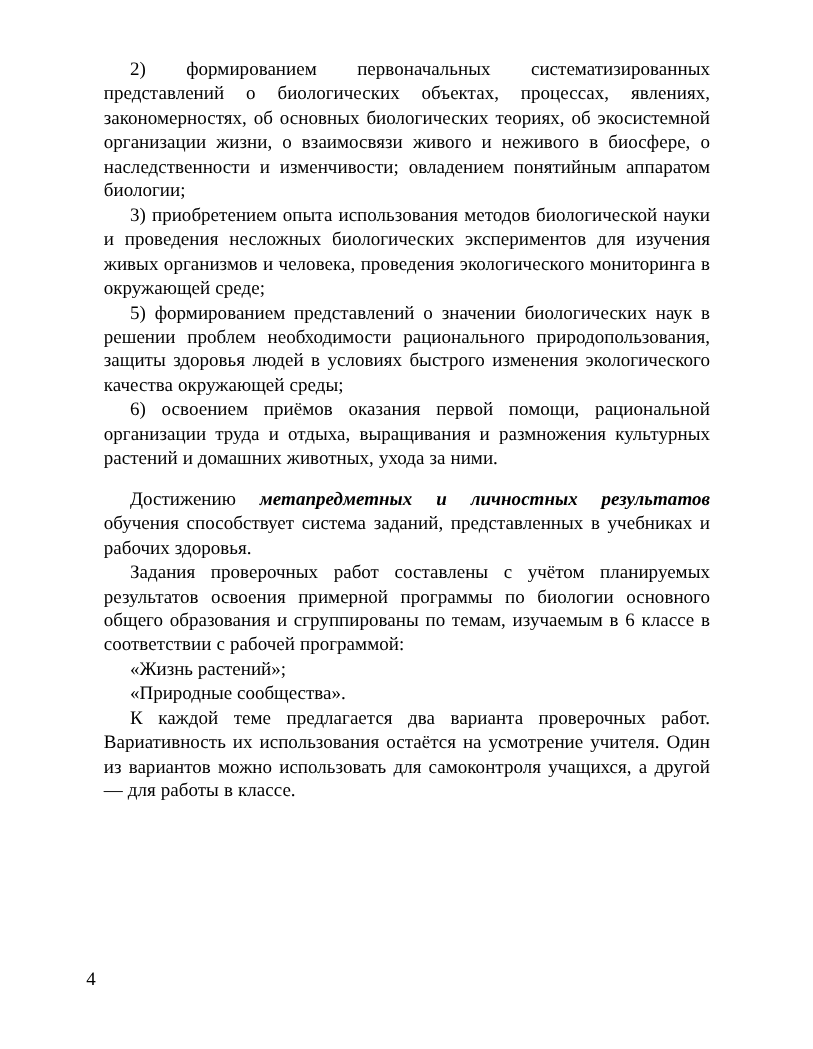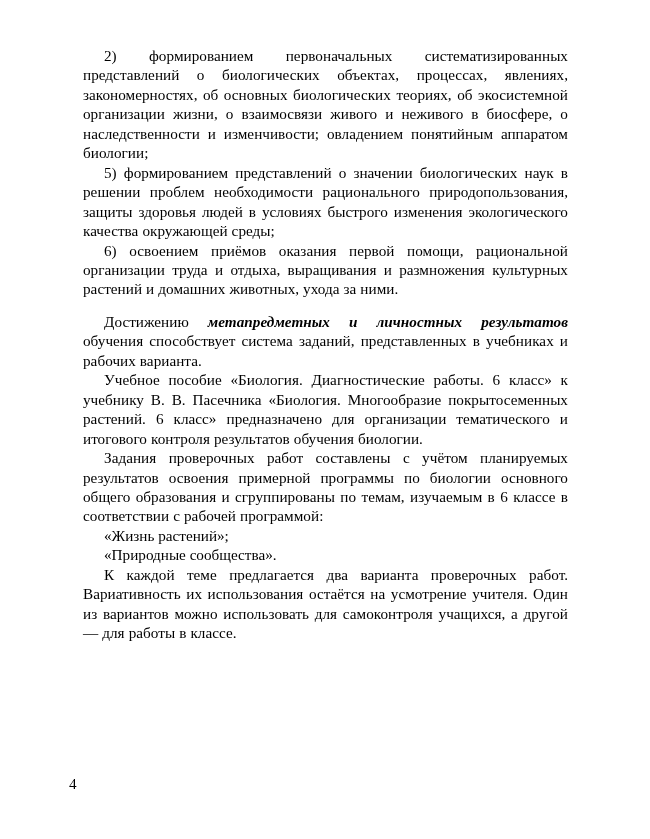--- a/index.html
+++ b/index.html
@@ -71,29 +71,29 @@
 </style>
 </head>
 <body>
 
 <div class="page">
 
   <div class="text-column">
 
     <p class="para">2) формированием первоначальных систематизированных представлений о биологических объектах, процессах, явлениях, закономерностях, об основных биологических теориях, об экосистемной организации жизни, о взаимосвязи живого и неживого в биосфере, о наследственности и изменчивости; овладением понятийным аппаратом биологии;</p>
 
+    <p class="para">3) приобретением опыта использования методов биологической науки и проведения несложных биологических экспериментов для изучения живых организмов и человека, проведения экологического мониторинга в окружающей среде;</p>
 
 
     <p class="para">5) формированием представлений о значении биологических наук в решении проблем необходимости рационального природопользования, защиты здоровья людей в условиях быстрого изменения экологического качества окружающей среды;</p>
 
     <p class="para">6) освоением приёмов оказания первой помощи, рациональной организации труда и отдыха, выращивания и размножения культурных растений и домашних животных, ухода за ними.</p>
 
-    <p class="para gap-before"><span>Достижению </span><span class="bi">метапредметных и личностных результатов</span><span> обучения способствует система заданий, представленных в учебниках и рабочих варианта.</span></p>
+    <p class="para gap-before"><span>Достижению </span><span class="bi">метапредметных и личностных результатов</span><span> обучения способствует система заданий, представленных в учебниках и рабочих здоровья.</span></p>
 
-    <p class="para">Учебное пособие «Биология. Диагностические работы. 6 класс» к учебнику В. В. Пасечника «Биология. Многообразие покрытосеменных растений. 6 класс» предназначено для организации тематического и итогового контроля результатов обучения биологии.</p>
 
     <p class="para last-line-left">Задания проверочных работ составлены с учётом планируемых результатов освоения примерной программы по биологии основного общего образования и сгруппированы по темам, изучаемым в 6 классе в соответствии с рабочей программой:</p>
 
     <p class="listline">«Жизнь растений»;</p>
     <p class="listline">«Природные сообщества».</p>
 
 
     <p class="para last-line-left">К каждой теме предлагается два варианта проверочных работ. Вариативность их использования остаётся на усмотрение учителя. Один из вариантов можно использовать для самоконтроля учащихся, а другой — для работы в классе.</p>
 
   </div>

